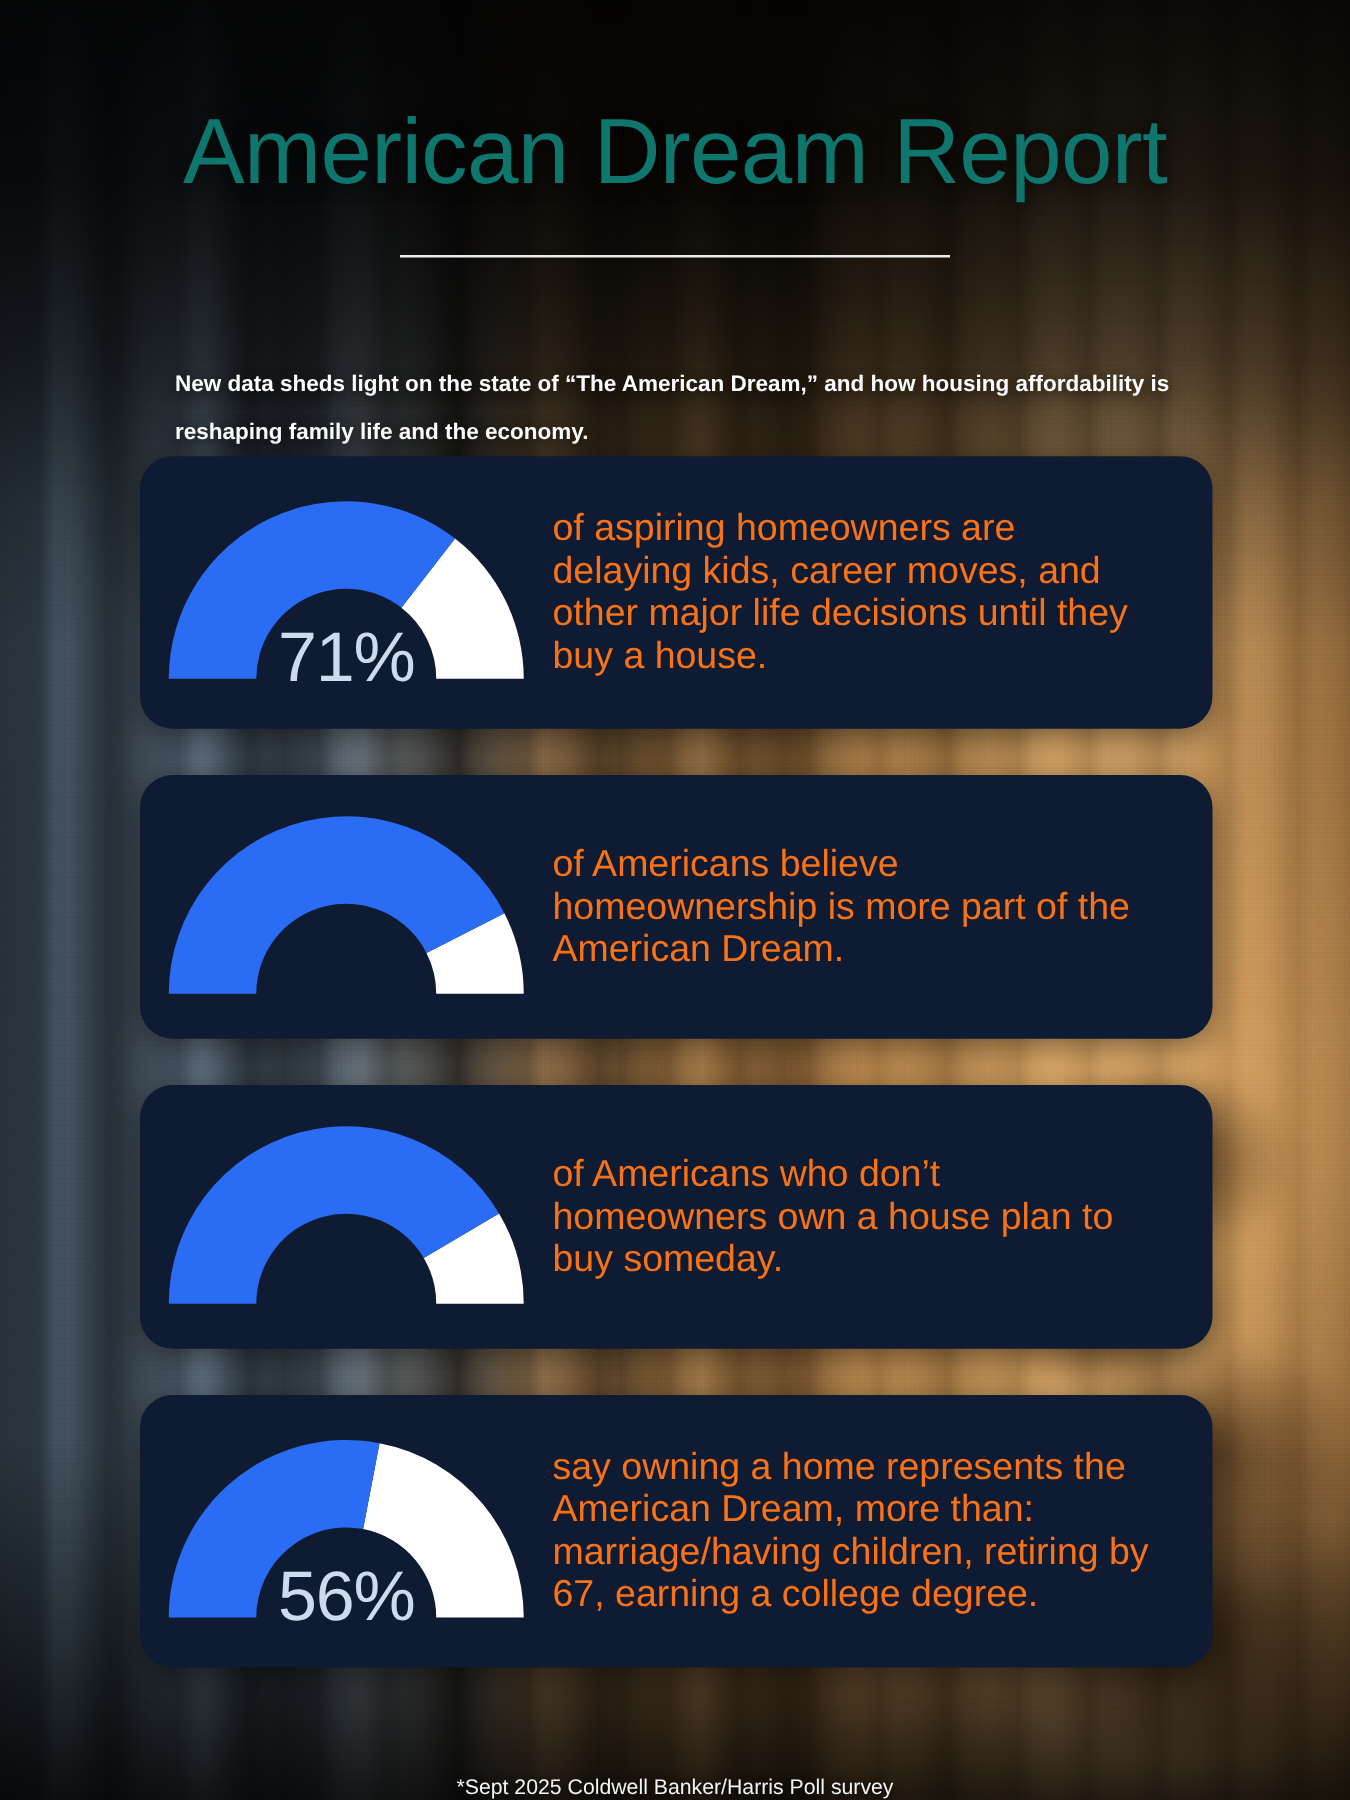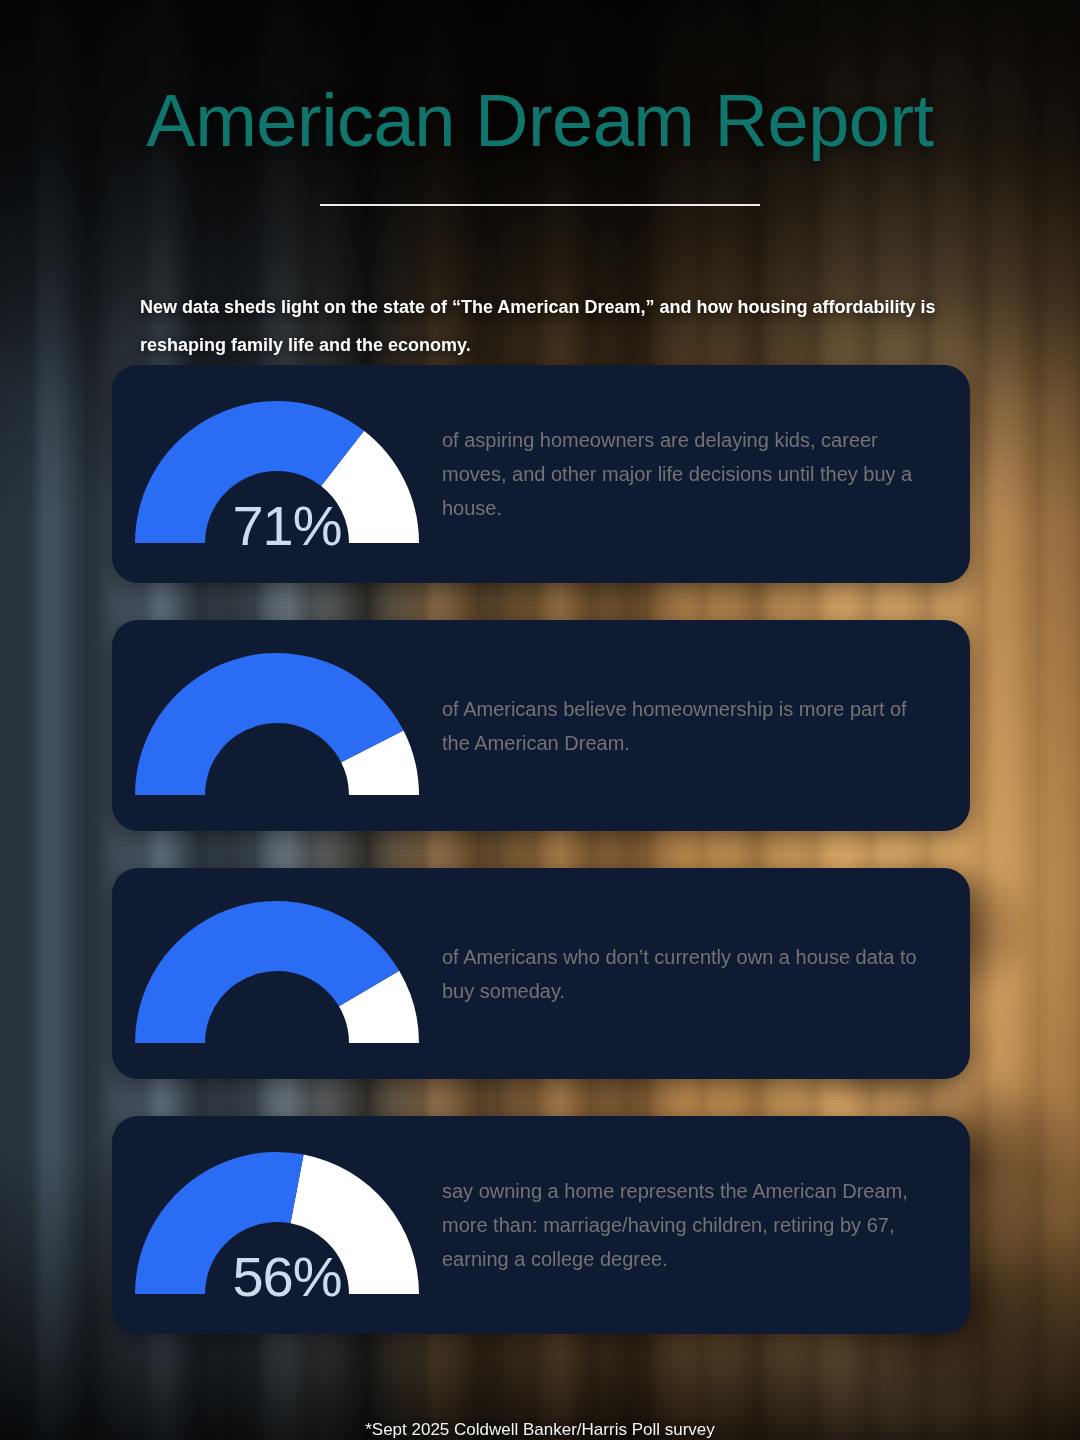--- a/index.html
+++ b/index.html
@@ -177,36 +177,36 @@
     flex:0 0 330px;
     display:flex;
     justify-content:center;
   }
 
   .gauge { position:relative; width:290px; height:148px; }
   .gauge svg { display:block; width:290px; height:148px; }
 
   .gauge-value {
     position:absolute;
-    left:10px; width:290px;
+    left:0; width:290px;
     bottom:-6px;
     text-align:center;
     font-size:56px;
     font-weight:400;
     letter-spacing:-1px;
     color:#cbdcef;
     line-height:1;
   }
 
   .card-text {
     flex:1 1 auto;
     padding-right:40px;
-    font-size:20px;
+    font-size:30px;
     line-height:34px;
-    color:#737373;
+    color:#f97316;
   }
 
   .footnote {
     position:absolute; top:1372px; left:0; width:1080px;
     text-align:center;
     font-size:17px;
     color:#f3f4f6;
     text-shadow:0 1px 6px rgba(0,0,0,0.8);
     margin-top:48px;
   }
@@ -260,21 +260,21 @@
         </div>
         <div class="card h1">
           <div class="gauge-wrap">
             <div class="gauge">
               <svg viewBox="0 0 290 148" xmlns="http://www.w3.org/2000/svg">
                 <path d="M 267.22536783456 70.71611896344729 A 142 142 0 0 1 287 143 L 217 143 A 72 72 0 0 0 206.97342594428395 106.34901806597327 Z" fill="#ffffff"></path>
                 <path d="M 3 142.99999999999997 A 142 142 0 0 1 267.22536783456 70.71611896344729 L 206.97342594428395 106.34901806597327 A 72 72 0 0 0 73 143 Z" fill="#2a6df4"></path>
               </svg>
             </div>
           </div>
-          <div class="card-text">of Americans who don’t currently own a house data to buy someday.</div>
+          <div class="card-text">of Americans who don’t homeowners own a house plan to buy someday.</div>
         </div>
         <div class="card h2">
           <div class="gauge-wrap">
             <div class="gauge">
               <svg viewBox="0 0 290 148" xmlns="http://www.w3.org/2000/svg">
                 <path d="M 171.60814667117288 3.5152103965262143 A 142 142 0 0 1 287 143 L 217 143 A 72 72 0 0 0 158.49145465017216 72.27531794753442 Z" fill="#ffffff"></path>
                 <path d="M 3 142.99999999999997 A 142 142 0 0 1 171.60814667117288 3.5152103965262143 L 158.49145465017216 72.27531794753442 A 72 72 0 0 0 73 143 Z" fill="#2a6df4"></path>
               </svg>
               <div class="gauge-value">56%</div>
             </div>

